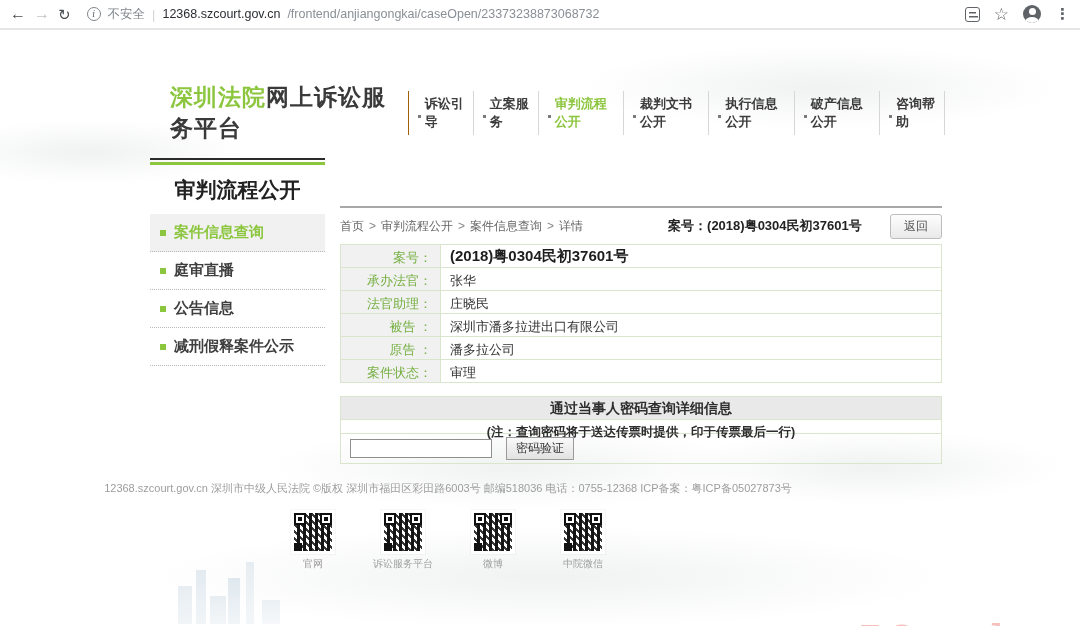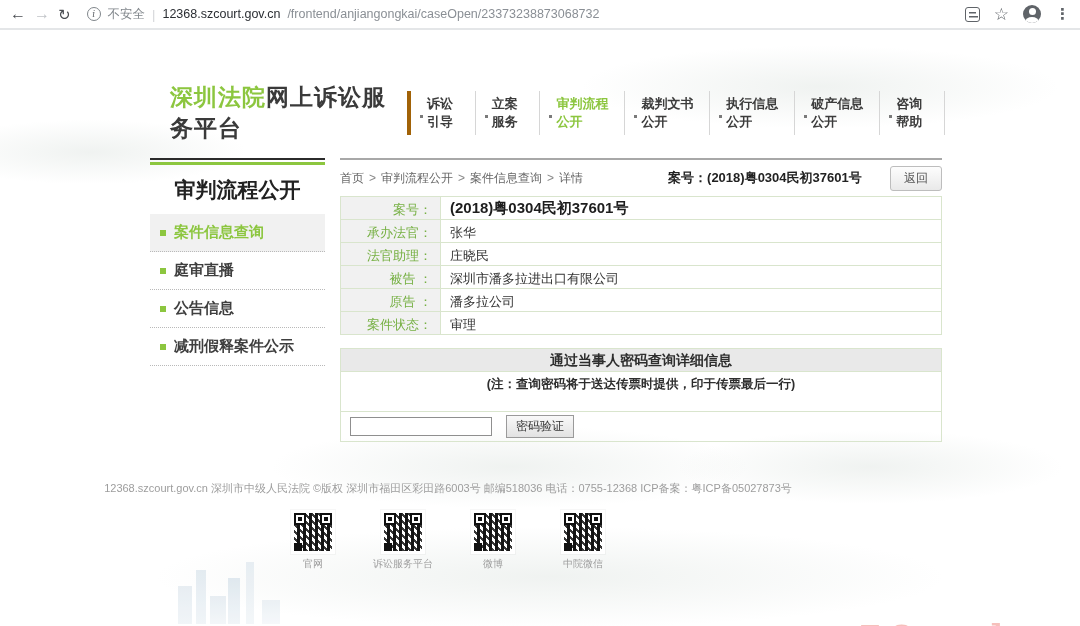--- a/index.html
+++ b/index.html
@@ -53,59 +53,59 @@
 
   
   .site-header { position:absolute; left:150px; top:50px; width:795px; display:flex;
     justify-content:space-between; align-items:center; }
   .site-title { font-size:23px; font-weight:bold; letter-spacing:1px;margin-left:20px; }
   .brand { color:#8cc63f; }
   .title-rest { color:#3a3a3a; }
   .top-nav { display:flex; align-items:center; }
   .top-nav .nav-item { display:flex; align-items:center; gap:4px; padding:4px 9px;
     border-right:1px solid #d6d6d6; font-size:13px; font-weight:bold; color:#3c3c3c; cursor:pointer; }
-  .top-nav .nav-item:first-child { border-left:4px solid #a16207; }
+  .top-nav .nav-item:first-child { border-left:1px solid #a16207; }
   .top-nav .bullet { width:3px; height:3px; background:#7a7a7a; margin-top:6px; flex:0 0 auto; }
   .top-nav .nav-item.active { color:#8cc63f; }
 
   
   .content { position:absolute; left:150px; top:126px; width:792px; display:flex; }
 
   
   .sidebar { width:175px; flex:0 0 auto; }
   .sidebar-head { border-top:2px solid #2b2b2b; padding-top:2px; }
   .sidebar-head .greenline { height:3px; background:#8cc63f; }
   .sidebar-title { text-align:center; font-size:21px; font-weight:bold; color:#222; padding:11px 0 10px; }
   .side-item { display:flex; align-items:center; gap:8px; padding:9px 6px 9px 10px;
     border-bottom:1px dotted #b9b9b9; font-size:15px; font-weight:bold; color:#3f3f3f; cursor:pointer; }
   .side-item .sq { width:6px; height:6px; background:#8cc63f; flex:0 0 auto; }
   .side-item.active { background:#f1f1f1; color:#8cc63f; }
 
   
-  .main { margin-left:15px; width:602px; border-top:2px solid #a8a8a8; }
+  .main { margin-left:15px; width:602px; border-top:2px solid #a8a8a8;margin-top:48px; }
   .crumb-row { display:flex; align-items:center; height:36px; font-size:12px; color:#666; }
   .crumbs { display:flex; gap:5px; align-items:center; }
   .crumb { cursor:pointer; }
   .crumb-sep { color:#888; }
   .case-no { margin-left:85px; font-size:13px; font-weight:bold; color:#222; }
   .back-btn { margin-left:auto; font-size:12px; color:#555; padding:3px 13px;
     border:1px solid #bdbdbd; border-radius:3px;
     background:linear-gradient(#fdfdfd,#e9e9e9); cursor:pointer; }
 
   .case-table { border:1px solid #d9e5cd; border-bottom:none; }
   .c-row { display:flex; border-bottom:1px solid #d9e5cd; height:23px; }
   .c-label { width:100px; flex:0 0 auto; background:#f1f1f1; color:#76b043; font-size:13px;
     text-align:right; padding:4px 8px 0 0; border-right:1px solid #d9e5cd; }
   .c-value { flex:1; background:#fff; font-size:13px; color:#333; padding:4px 0 0 9px; }
   .c-row.first .c-value { font-size:15px; font-weight:bold; color:#1d1d1d; padding-top:2px; }
 
   .pwd-box { margin-top:13px; border:1px solid #d9e5cd; }
   .pwd-title { height:23px; background:#e9e9e9; border-bottom:1px solid #d9e5cd;
     text-align:center; font-size:14px; font-weight:bold; color:#2e2e2e; padding-top:3px; }
-  .pwd-note { height:40px; background:#fff; border-bottom:1px solid #d9e5cd;
+  .pwd-note { height:14px; background:#fff; border-bottom:1px solid #d9e5cd;
     text-align:center; font-size:12.5px; font-weight:bold; color:#2e2e2e; padding-top:4px; }
   .pwd-row { display:flex; align-items:center; height:29px; }
   .pwd-label { width:100px; flex:0 0 auto; align-self:stretch; background:#f1f1f1; color:#76b043;
     font-size:13px; text-align:right; padding:7px 8px 0 0; border-right:1px solid #d9e5cd; }
   .pwd-input { margin-left:9px; width:142px; height:19px; border:1px solid #8f8f8f; background:#fff; font-size:12px; padding:0 3px; }
   .pwd-btn { margin-left:14px; font-size:12px; color:#333; padding:2px 9px;
     border:1px solid #9a9a9a; background:linear-gradient(#f9f9f9,#e2e2e2); cursor:pointer; }
 
   
   .footer { position:absolute; left:0; top:448px; width:896px; text-align:center; }

